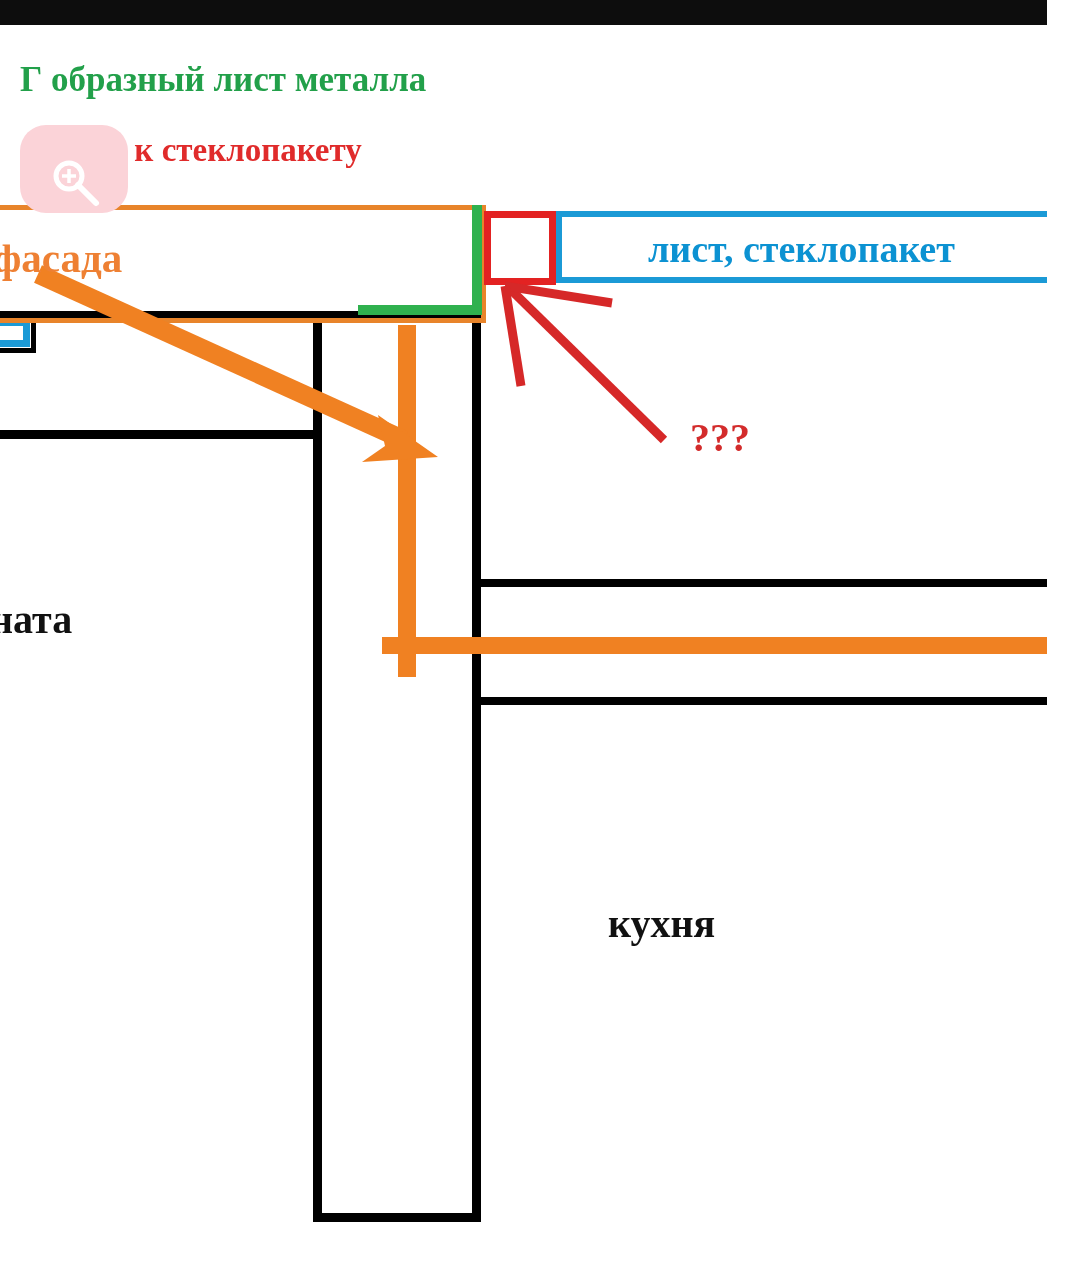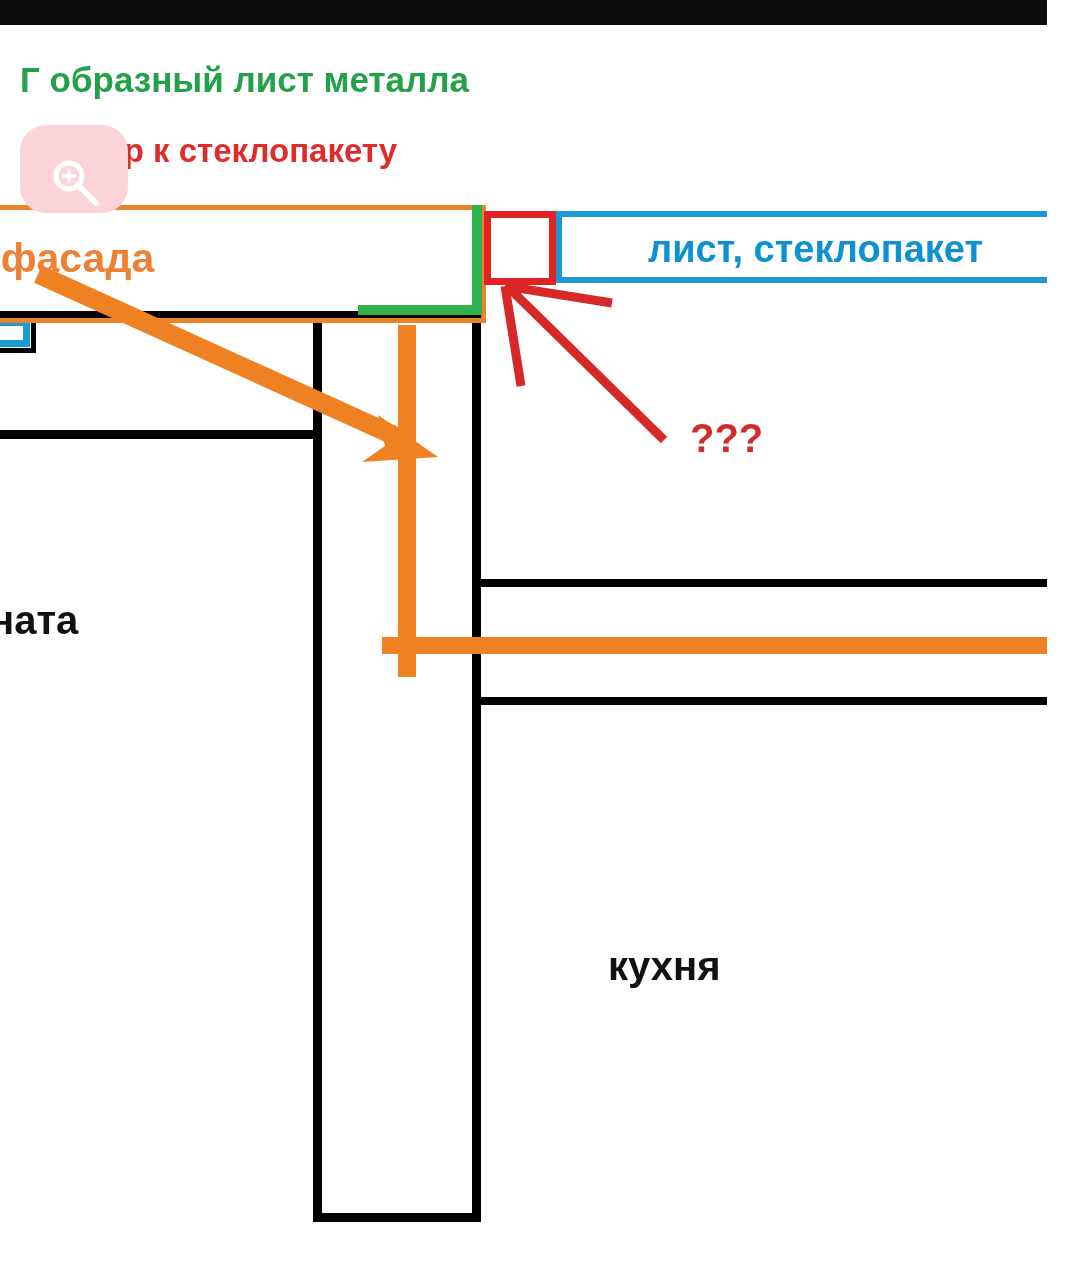--- a/index.html
+++ b/index.html
@@ -9,20 +9,21 @@
   }
   body {
     font-family: "Liberation Sans", sans-serif;
   }
   #stage {
     position: relative;
     width: 1047px;
     height: 1282px;
     background: #ffffff;
     overflow: hidden;
+    font-family: Liberation Serif, serif;
   }
 
   
   .statusbar {
     position: absolute;
     left: 0; top: 0;
     width: 1080px; height: 25px;
     background: #0d0d0d;
   }
 
@@ -144,21 +145,21 @@
   <div class="anno anno-red">добор к стеклопакету</div>
 
   <div class="anno anno-orange">ль фасада</div>
 
   <div class="anno anno-blue">лист, стеклопакет</div>
 
   <div class="anno anno-q">???</div>
 
   <div class="anno" style="left:-10px; top:600px; font-size:40px; color:#111;">ната</div>
 
-  <div class="anno" style="left:608px; top:946px; font-size:40px; color:#111;">кухня</div>
+  <div class="anno" style="left:608px; top:904px; font-size:40px; color:#111;">кухня</div>
 
   <div class="zoom-btn">
     <svg width="52" height="52" viewBox="0 0 52 52">
       <circle cx="19" cy="19" r="13" fill="none" stroke="#ffffff" stroke-width="5"></circle>
       <line x1="12" y1="19" x2="26" y2="19" stroke="#ffffff" stroke-width="3.5"></line>
       <line x1="19" y1="12" x2="19" y2="26" stroke="#ffffff" stroke-width="3.5"></line>
       <line x1="28" y1="28" x2="46" y2="46" stroke="#ffffff" stroke-width="6" stroke-linecap="round"></line>
     </svg>
   </div>
 

